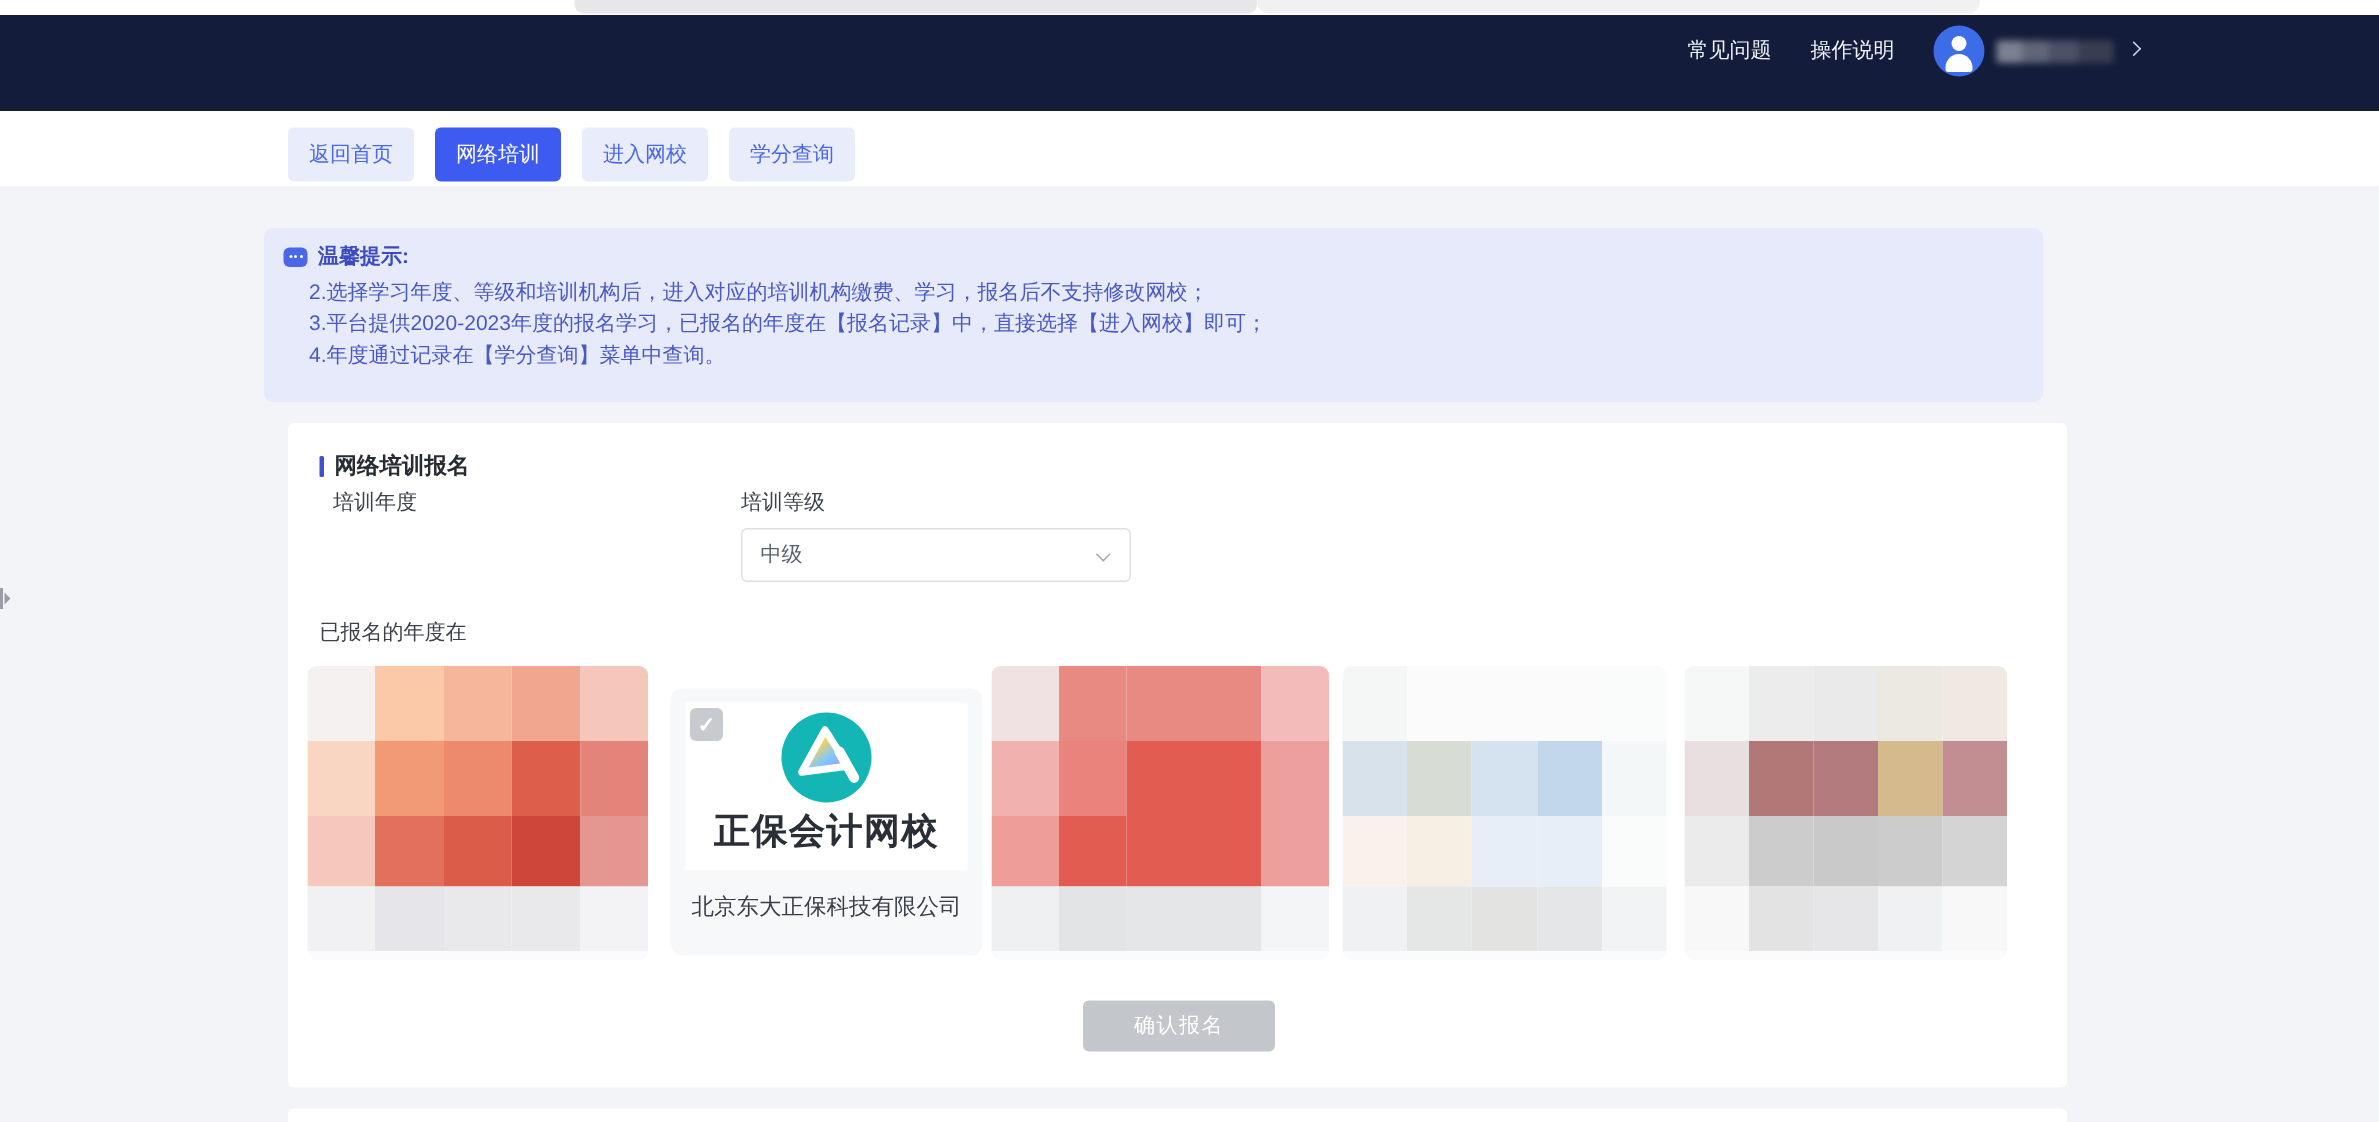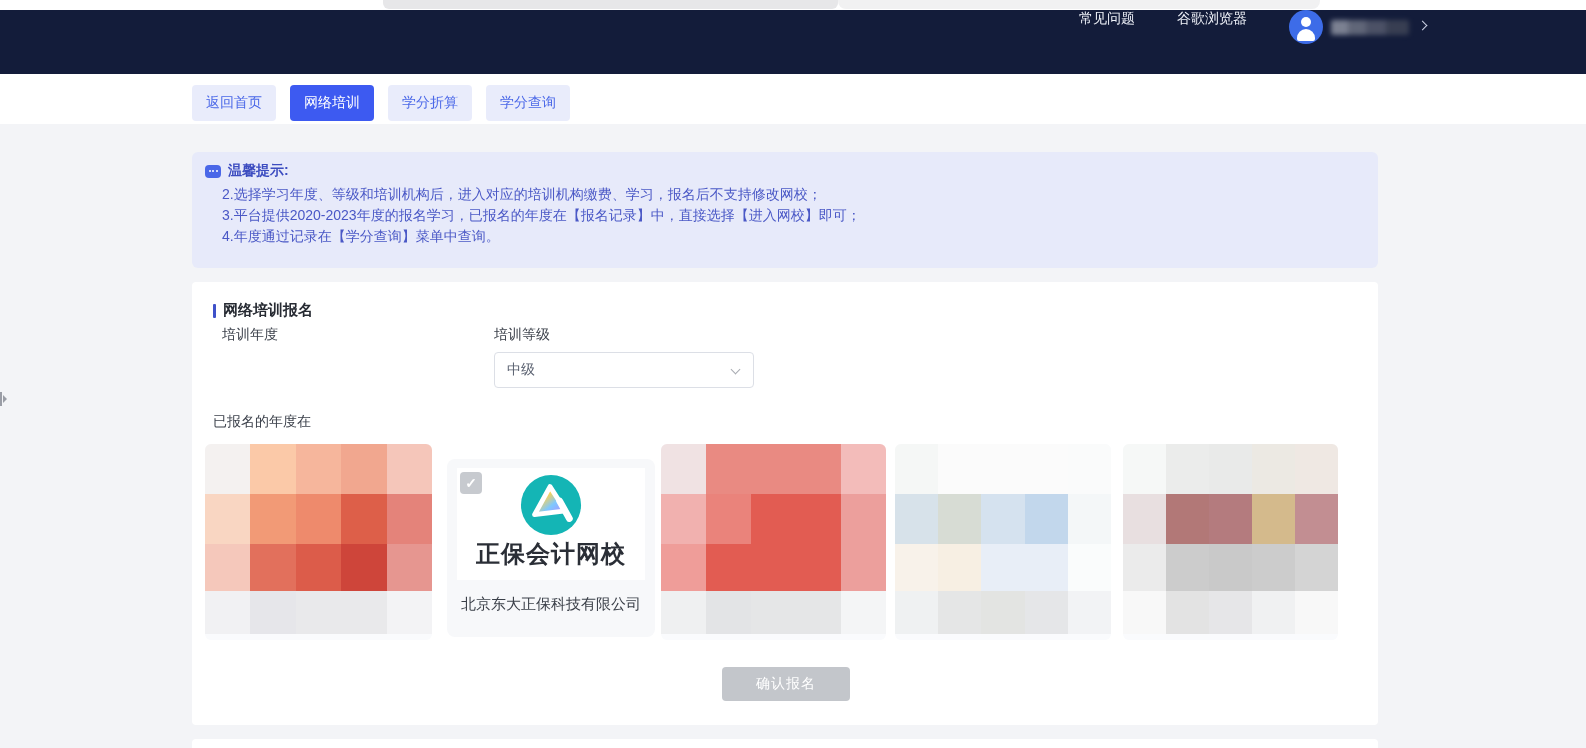--- a/index.html
+++ b/index.html
@@ -13,38 +13,38 @@
   .sliver-seg1 { position:absolute; left:383px; top:0; width:455px; height:9px; background:#e7e7e9; border-radius:0 0 6px 6px; }
   .sliver-seg2 { position:absolute; left:838px; top:0; width:482px; height:9px; background:#f1f1f2; border-radius:0 0 8px 8px; }
   
   .header { position:absolute; left:0; top:10px; width:1586px; height:64px; background:#131c3a; }
   .brand { position:absolute; left:192px; top:9px; color:#ffffff; }
   .brand-line1 { font-size:19px; font-weight:bold; letter-spacing:1px; line-height:24px; }
   .brand-line2 { display:flex; align-items:center; gap:8px; margin-top:3px; }
   .brand-line2 .t2 { font-size:19px; font-weight:bold; letter-spacing:1px; }
   .brand-badge { background:#ffffff; color:#131c3a; font-size:12px; font-weight:bold;
     padding:3px 10px; border-radius:11px; line-height:14px; }
-  .header-right { position:absolute; right:160px; top:0; height:48px; display:flex; align-items:flex-start; gap:42px; }
+  .header-right { position:absolute; right:160px; top:0; height:48px; display:flex; align-items:center; gap:26px; }
   .hlink { color:#eef1f8; font-size:14px; cursor:pointer; }
   .userbox { display:flex; align-items:center; gap:8px; }
   .avatar { width:34px; height:34px; border-radius:50%; background:#3d6ce8; position:relative; overflow:hidden; }
   .avatar .head { position:absolute; left:12px; top:7px; width:10px; height:10px; border-radius:50%; background:#ffffff; }
   .avatar .body { position:absolute; left:8px; top:19px; width:18px; height:12px; border-radius:9px 9px 2px 2px; background:#ffffff; }
   .blur-name { width:78px; height:15px; border-radius:2px; filter:blur(2.5px);
     background:linear-gradient(90deg,#8e93a1 0 22%, #6e7383 22% 45%, #565b6e 45% 70%, #3f4557 70% 100%); opacity:.85; }
   .user-caret { width:7px; height:7px; border-right:1.5px solid #cdd3e6; border-bottom:1.5px solid #cdd3e6;
     transform:rotate(-45deg); margin-left:2px; margin-top:-4px; }
   
   .tabbar { position:absolute; left:0; top:74px; width:1586px; height:50px; background:#ffffff; }
   .tabs { position:absolute; left:192px; top:11px; display:flex; gap:14px; }
   .tab { height:36px; padding:0 14px; display:flex; align-items:center; justify-content:center;
     font-size:14px; border-radius:4px; background:#e9ecfb; color:#4a67e8; cursor:pointer; white-space:nowrap; }
   .tab.active { background:#3d5af1; color:#ffffff; }
   
-  .notice { position:absolute; left:192px; top:152px; width:1186px; height:116px;
+  .notice { position:absolute; left:176px; top:152px; width:1186px; height:116px;
     background:#e7eafa; border-radius:6px; padding:10px 18px 0 13px; color:#4a58c6; }
   .notice-title-row { display:flex; align-items:center; gap:7px; margin-bottom:4px; }
   .notice-icon { width:16px; height:13px; border-radius:4px; background:#4a67e8;
     display:flex; align-items:center; justify-content:center; gap:1.5px; }
   .notice-icon i { width:2px; height:2px; border-radius:50%; background:#ffffff; }
   .notice-title { font-size:14px; font-weight:bold; color:#3c4cc0; }
   .notice-line { font-size:14px; line-height:21px; padding-left:17px; }
   
   .panel { position:absolute; left:192px; top:282px; width:1186px; height:443px;
     background:#ffffff; border-radius:4px; }
@@ -97,37 +97,37 @@
 <div class="stage">
 
   <div class="browser-sliver">
     <div class="sliver-seg1"></div>
     <div class="sliver-seg2"></div>
   </div>
 
   <div class="header">
     <div class="header-right">
       <span class="hlink">常见问题</span>
-      <span class="hlink">谷歌浏览器</span>
+      <span class="hlink">操作说明</span>
       <div class="userbox">
         <div class="avatar">
           <div class="head"></div>
           <div class="body"></div>
         </div>
         <div class="blur-name"></div>
         <div class="user-caret"></div>
       </div>
     </div>
   </div>
 
   <div class="tabbar">
     <div class="tabs">
       <div class="tab">返回首页</div>
       <div class="tab active">网络培训</div>
-      <div class="tab">学分折算</div>
+      <div class="tab">进入网校</div>
       <div class="tab">学分查询</div>
     </div>
   </div>
 
   <div class="notice">
     <div class="notice-title-row">
       <span class="notice-icon">
           <i></i>
           <i></i>
           <i></i>

